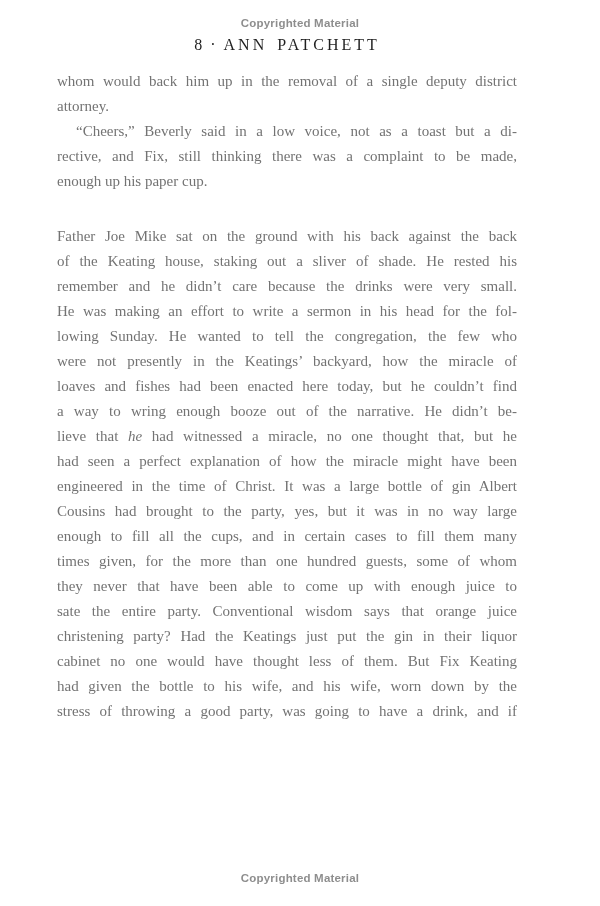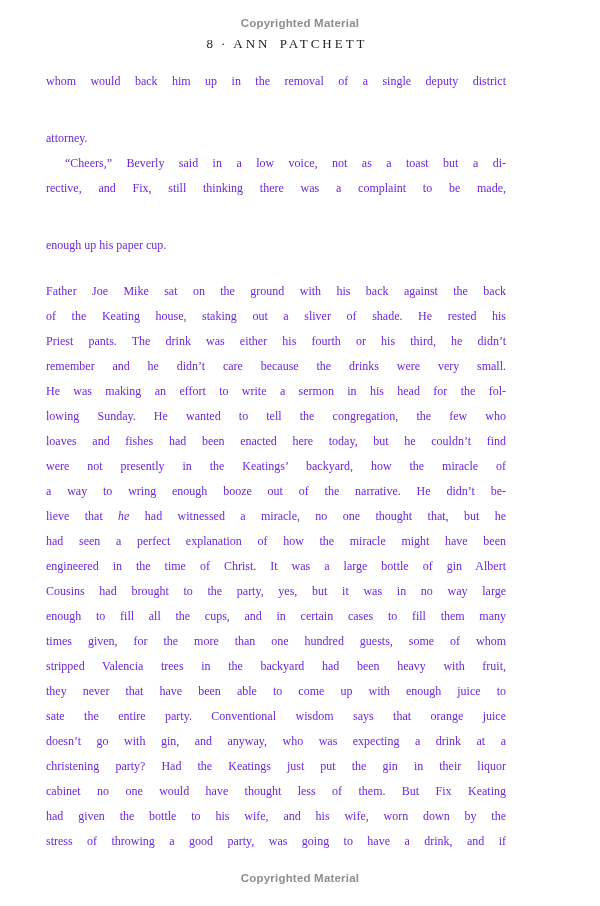--- a/index.html
+++ b/index.html
@@ -28,45 +28,45 @@
   }
   .notice-top { top: 17px; }
   .notice-bottom { top: 872px; }
   .running-head {
     position: absolute;
     top: 36px;
     left: 57px;
     width: 460px;
     text-align: center;
     font-family: "Liberation Serif", serif;
-    font-size: 13px;
+    font-size: 16px;
     color: #1f1f1f;
     letter-spacing: 3px;
     word-spacing: 3px;
     white-space: nowrap;
   }
   .running-head .sep { margin: 0 5px; }
   .text-block {
     position: absolute;
-    left: 46px;
+    left: 57px;
     top: 69px;
     width: 460px;
-    font-size: 12px;
+    font-size: 15px;
     line-height: 25px;
-    color: #6d28d9;
+    color: #737373;
   }
   .section { margin: 0; }
-  .section-gap { margin-top: 21px; }
+  .section-gap { margin-top: 30px; }
   .line {
     text-align: justify;
     text-align-last: justify;
     overflow: hidden;
     white-space: normal;
   }
-  .line.line-final { text-align-last: left; margin-top: 32px; }
+  .line.line-final { text-align-last: left; }
   .line.line-indent { text-indent: 19px; }
   .line em { }
 </style>
 </head>
 <body>
 
 <div class="page">
 
   <div class="notice notice-top">Copyrighted Material</div>
 
@@ -80,37 +80,34 @@
         <div class="line line-final">attorney.</div>
       </div>
     <div class="section">
         <div class="line line-indent">“Cheers,” Beverly said in a low voice, not as a toast but a di-</div>
         <div class="line">rective, and Fix, still thinking there was a complaint to be made,</div>
         <div class="line line-final">enough up his paper cup.</div>
       </div>
     <div class="section section-gap">
         <div class="line">Father Joe Mike sat on the ground with his back against the back</div>
         <div class="line">of the Keating house, staking out a sliver of shade. He rested his</div>
-        <div class="line">Priest pants. The drink was either his fourth or his third, he didn’t</div>
         <div class="line">remember and he didn’t care because the drinks were very small.</div>
         <div class="line">He was making an effort to write a sermon in his head for the fol-</div>
         <div class="line">lowing Sunday. He wanted to tell the congregation, the few who</div>
+        <div class="line">were not presently in the Keatings’ backyard, how the miracle of</div>
         <div class="line">loaves and fishes had been enacted here today, but he couldn’t find</div>
-        <div class="line">were not presently in the Keatings’ backyard, how the miracle of</div>
         <div class="line">a way to wring enough booze out of the narrative. He didn’t be-</div>
         <div class="line"><span>lieve that </span><em>he</em><span> had witnessed a miracle, no one thought that, but he</span></div>
         <div class="line">had seen a perfect explanation of how the miracle might have been</div>
         <div class="line">engineered in the time of Christ. It was a large bottle of gin Albert</div>
         <div class="line">Cousins had brought to the party, yes, but it was in no way large</div>
         <div class="line">enough to fill all the cups, and in certain cases to fill them many</div>
         <div class="line">times given, for the more than one hundred guests, some of whom</div>
-        <div class="line">stripped Valencia trees in the backyard had been heavy with fruit,</div>
         <div class="line">they never that have been able to come up with enough juice to</div>
         <div class="line">sate the entire party. Conventional wisdom says that orange juice</div>
-        <div class="line">doesn’t go with gin, and anyway, who was expecting a drink at a</div>
         <div class="line">christening party? Had the Keatings just put the gin in their liquor</div>
         <div class="line">cabinet no one would have thought less of them. But Fix Keating</div>
         <div class="line">had given the bottle to his wife, and his wife, worn down by the</div>
         <div class="line">stress of throwing a good party, was going to have a drink, and if</div>
       </div>
   </div>
 
   <div class="notice notice-bottom">Copyrighted Material</div>
 
 </div>

